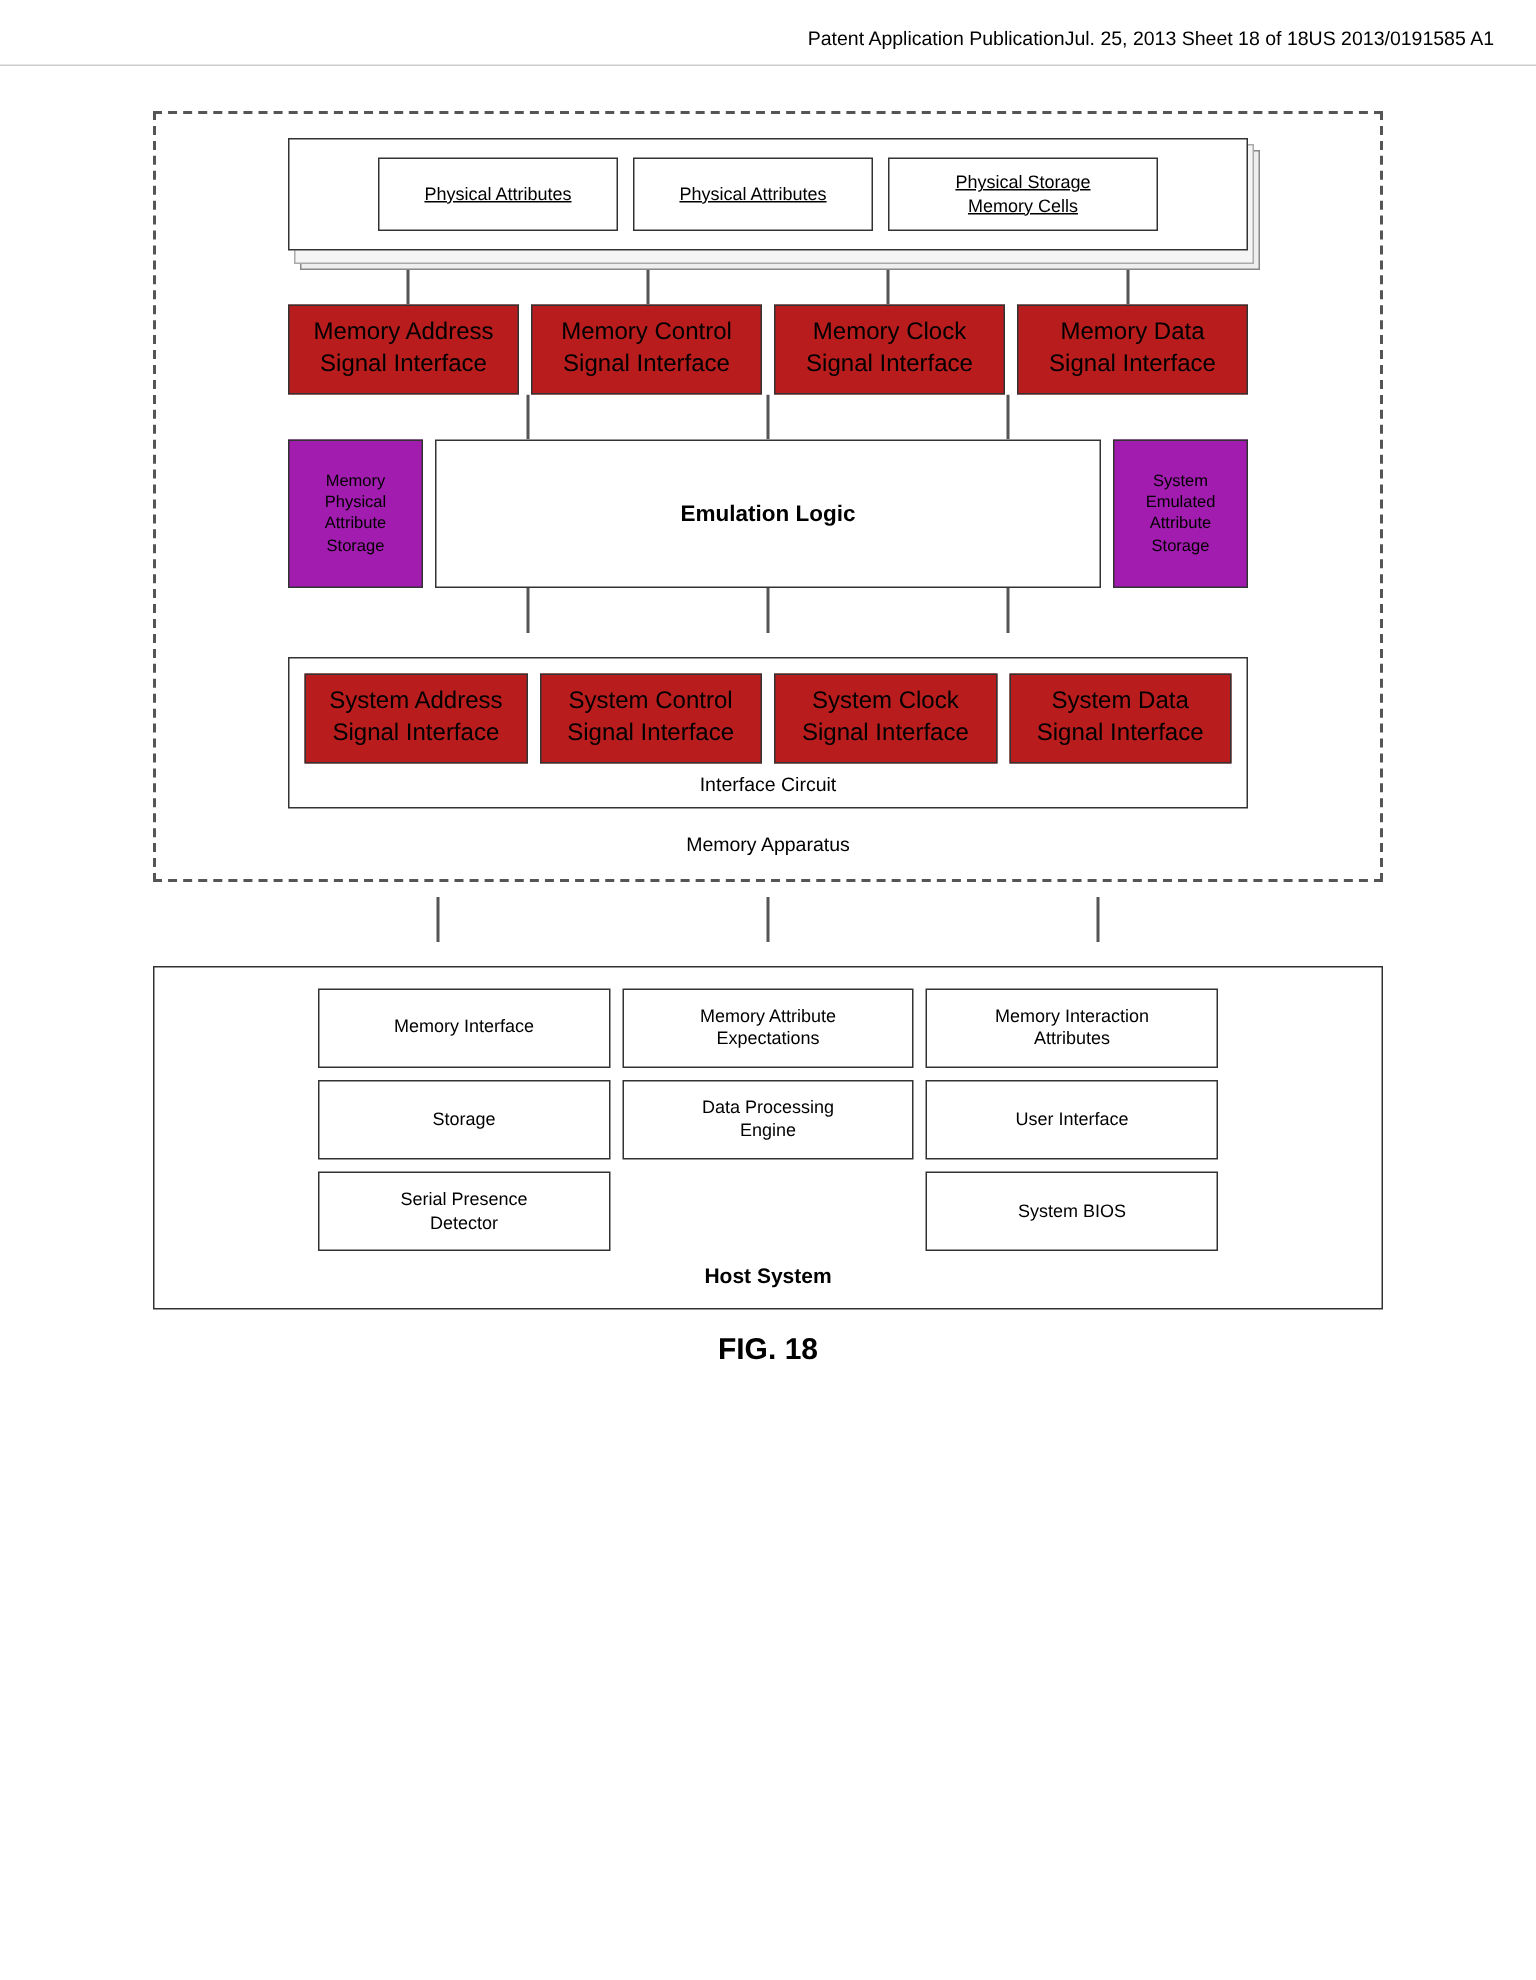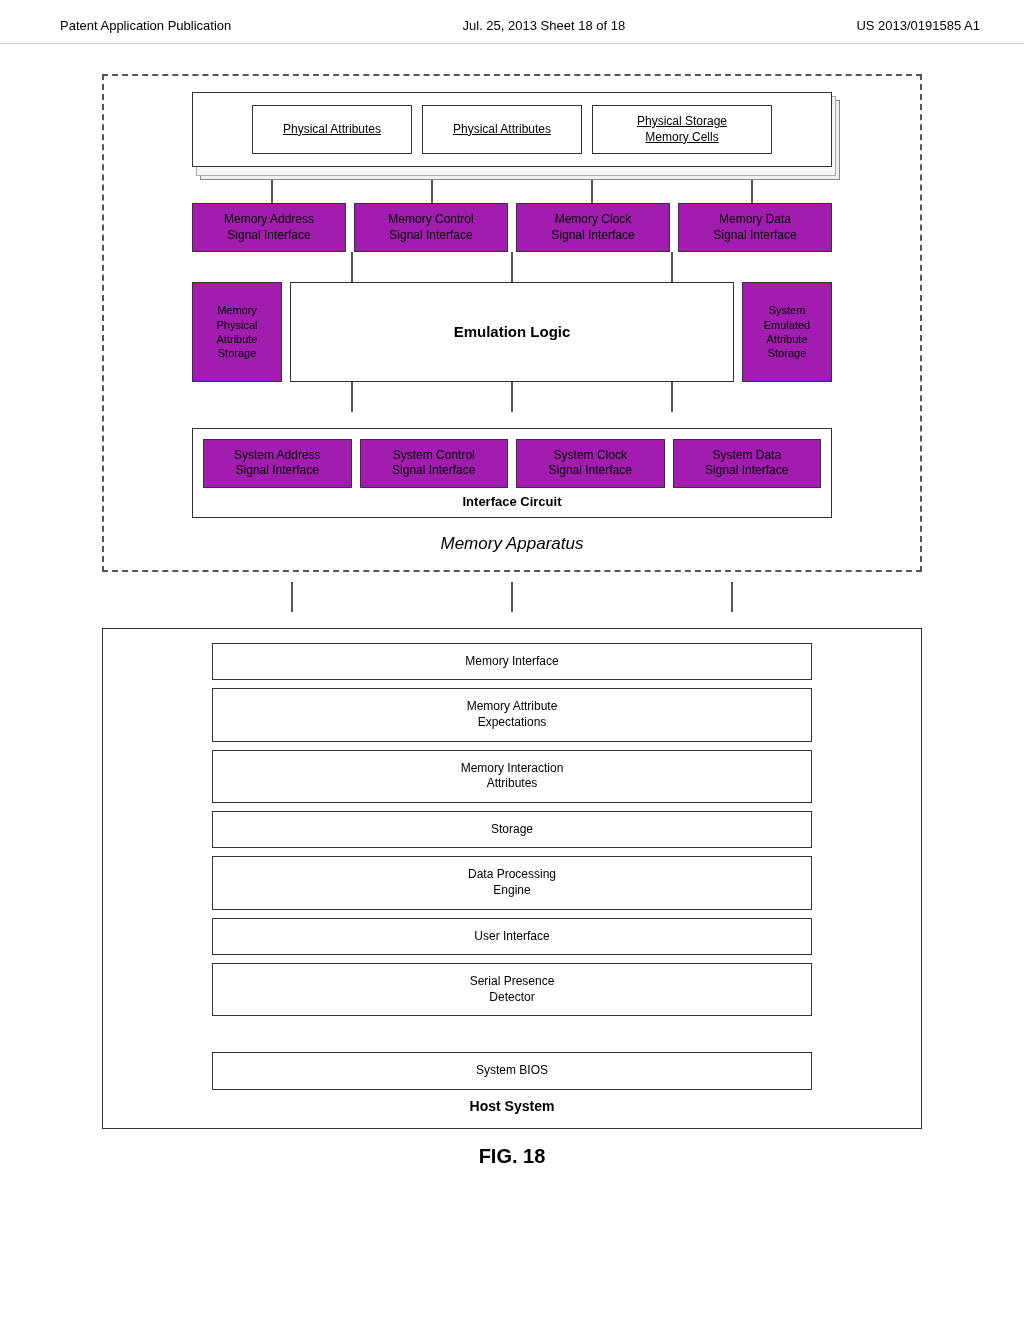--- a/index.html
+++ b/index.html
@@ -7,22 +7,22 @@
       background: #fff;
       font-family: Arial, sans-serif;
       width: 1024px;
       min-height: 1320px;
       position: relative;
     }
 
     
     .page-header {
       display: flex;
-      justify-content: space-between;
-      padding: 18px 44px 10px 60px;
+      justify-content: flex-end;
+      padding: 18px 28px 10px 60px;
       font-size: 13px;
       font-weight: normal;
       border-bottom: 1px solid #ccc;
     }
 
     
     .main-content {
       display: flex;
       flex-direction: column;
       align-items: center;
@@ -61,23 +61,23 @@
     .signal-row {
       display: flex;
       gap: 8px;
       width: 680px;
       margin: 0 auto;
       justify-content: space-between;
     }
 
     .signal-box {
       border: 1.5px solid #333;
-      background: #a21caf;
-      text-align: center;
-      font-size: 12px;
+      background: #b91c1c;
+      text-align: center;
+      font-size: 16px;
       line-height: 1.3;
       padding: 8px 6px;
       flex: 1;
       display: flex;
       align-items: center;
       justify-content: center;
     }
 
     .emulation-main {
       border: 1.5px solid #333;
@@ -99,48 +99,47 @@
       font-size: 11px;
       line-height: 1.3;
       padding: 20px 6px;
       width: 80px;
       display: flex;
       align-items: center;
       justify-content: center;
     }
 
     .interface-label {
-      font-weight: bold;
+      font-weight: normal;
       font-size: 13px;
       text-align: center;
       margin-top: 6px;
     }
 
     
     .memory-apparatus-label {
       text-align: center;
-      font-size: 17px;
+      font-size: 13px;
       margin-top: 8px;
       margin-bottom: 0;
-      font-style: italic;
     }
 
     
     .host-system-outer {
       width: 820px;
       border: 1.5px solid #333;
       background: #fff;
       padding: 14px 14px 14px 14px;
       margin-top: 16px;
       position: relative;
     }
 
     .host-grid {
       display: grid;
-      grid-template-columns: 1fr;
+      grid-template-columns: 1fr 1fr 1fr;
       grid-template-rows: auto auto auto;
       gap: 8px;
       width: 600px;
       margin: 0 auto;
     }
 
     .host-box {
       border: 1.5px solid #333;
       background: #fff;
       text-align: center;

